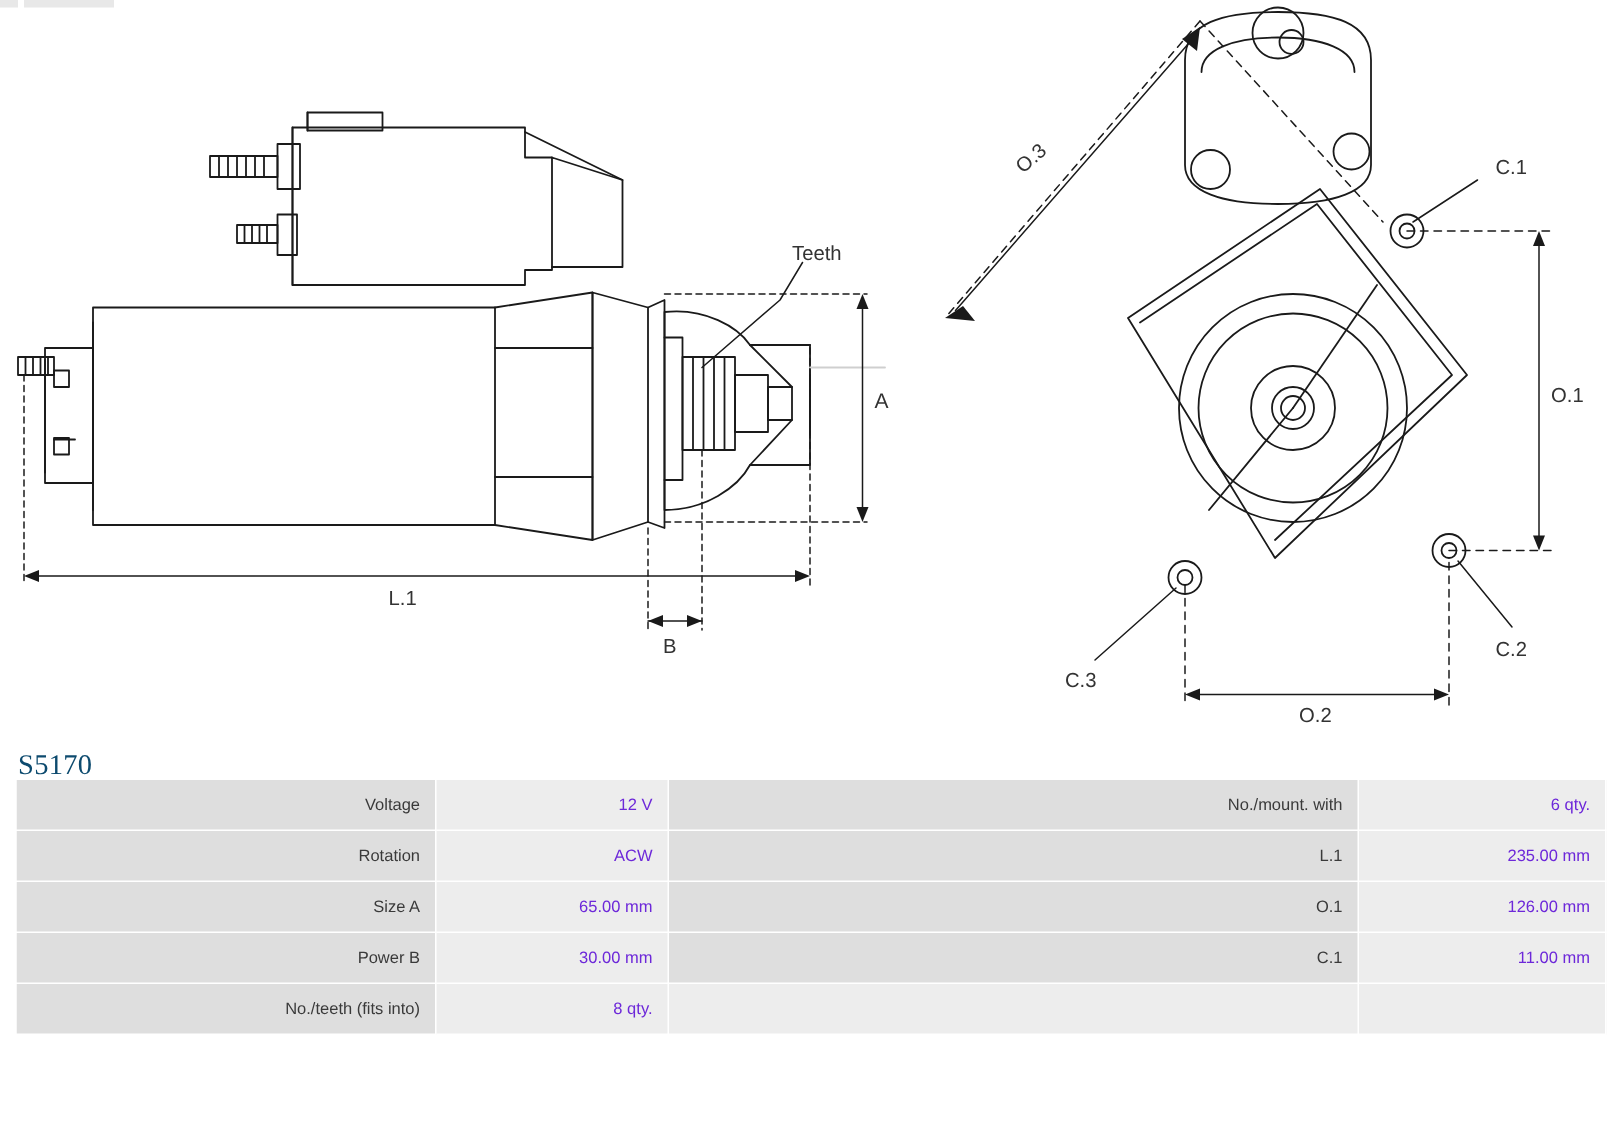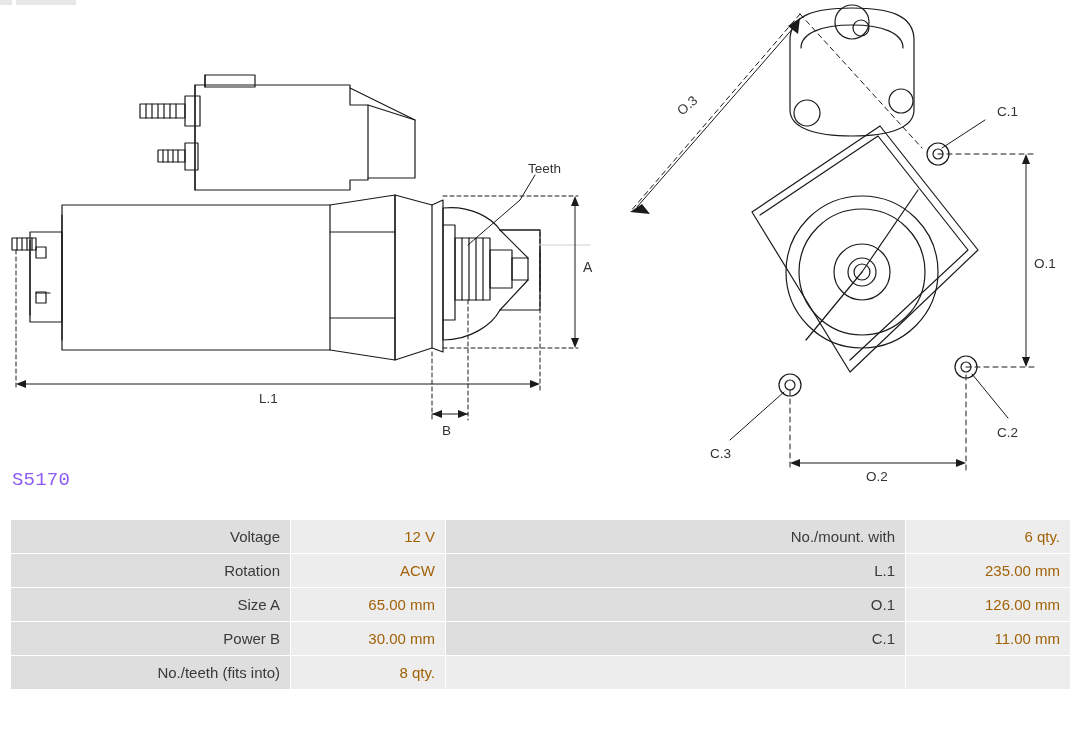--- a/index.html
+++ b/index.html
@@ -26,50 +26,50 @@
     top: 0;
     width: 1080px;
     height: 485px;
   }
   .drawing-area svg {
     display: block;
   }
   .part-number {
     position: absolute;
     left: 12px;
-    top: 469px;
+    top: 500px;
     font-size: 19px;
-    color: #8b5cf6;
-    font-family: Liberation Mono, monospace;
+    color: #0c4a6e;
+    font-family: Liberation Serif, serif;
     letter-spacing: 0.2px;
   }
   .spec-table {
     position: absolute;
     left: 10px;
     top: 519px;
     width: 1060px;
     border-collapse: collapse;
     table-layout: fixed;
   }
   .spec-table td {
     height: 33px;
     padding: 0 10px;
-    font-size: 15px;
+    font-size: 11px;
     border: 1px solid #ffffff;
     vertical-align: middle;
   }
   .label-cell {
     background: #dedede;
     text-align: right;
     color: #3a3a3a;
   }
   .value-cell {
     background: #ededed;
     text-align: right;
-    color: #a16207;
+    color: #6d28d9;
   }
   .empty-cell {
     background: #ededed;
     border: 1px solid #ffffff;
   }
   .col-l1 { width: 280px; }
   .col-v1 { width: 155px; }
   .col-l2 { width: 460px; }
   .col-v2 { width: 165px; }
   .topbar {

